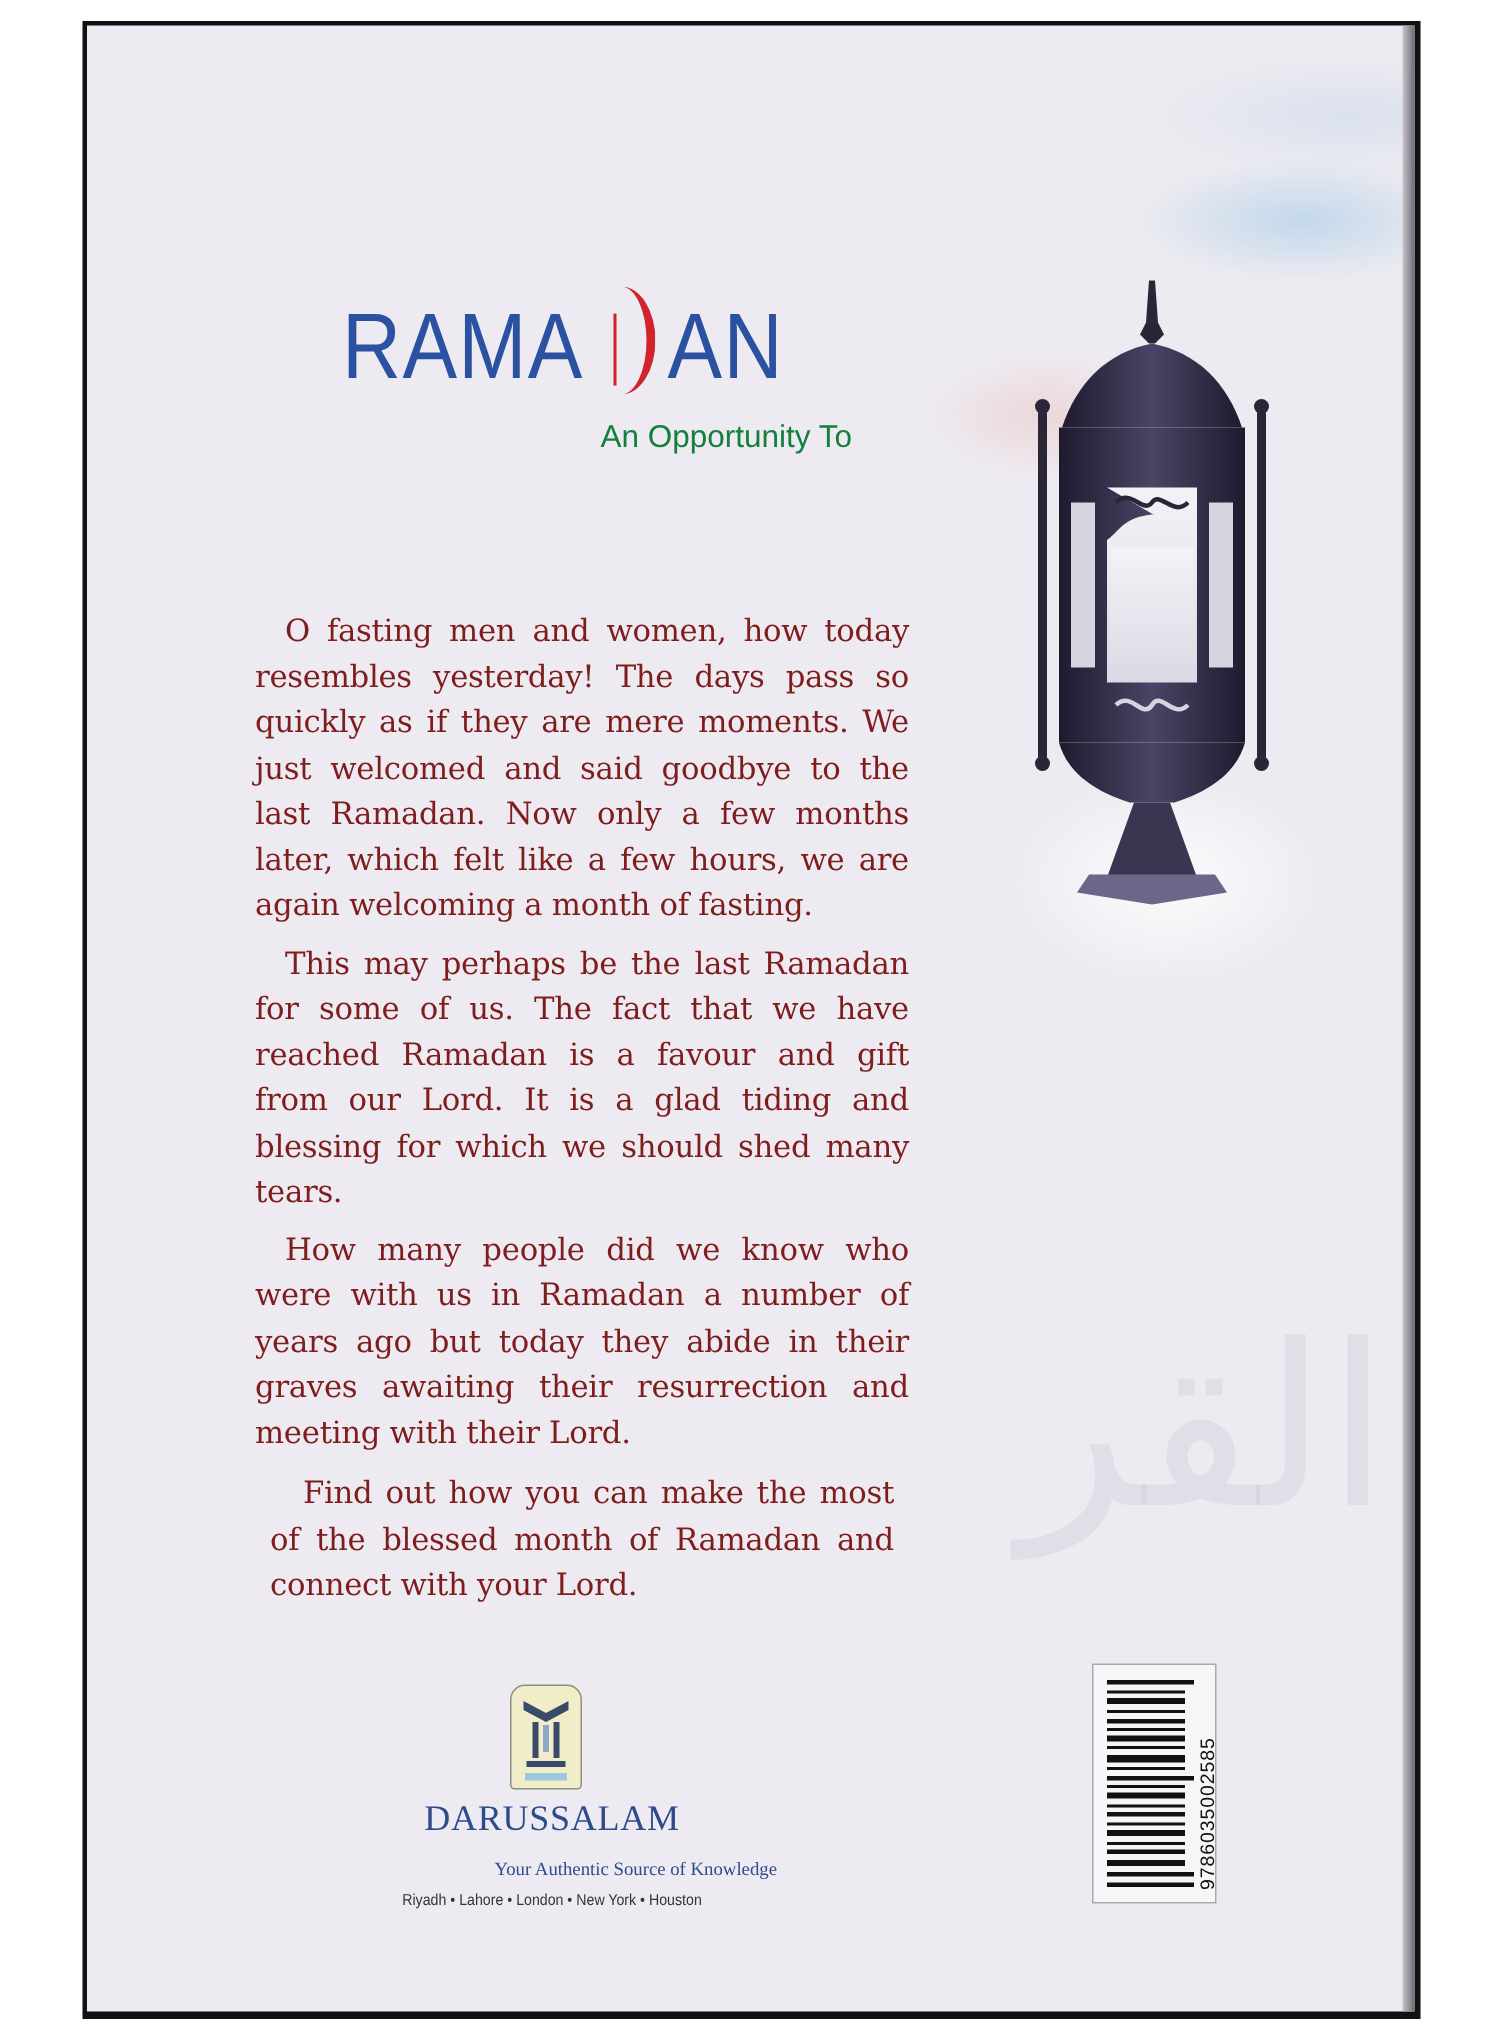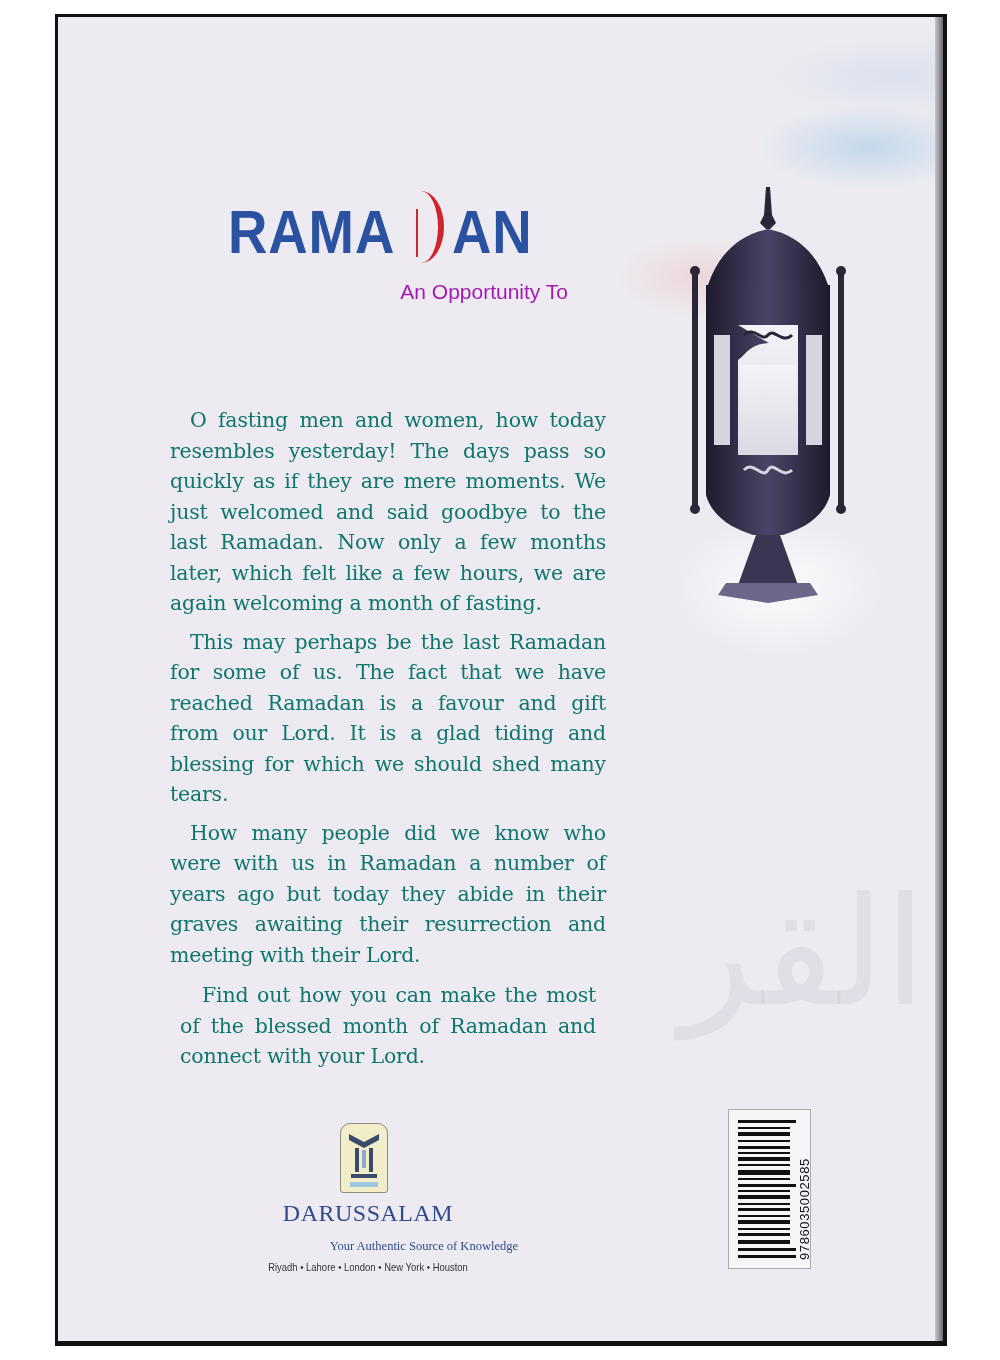--- a/index.html
+++ b/index.html
@@ -30,45 +30,45 @@
   }
   .watermark {
     position:absolute; left:610px; top:860px; width:270px; height:230px;
     color:rgba(200,198,210,0.35); font-size:150px; line-height:1; text-align:center;
     font-family:"DejaVu Sans", sans-serif;
   }
 
   
   .title {
     position:absolute; left:170px; top:178px; height:72px;
-    font-family:"Liberation Sans", sans-serif; font-weight:bold; font-size:62px; color:#2b52a0;
+    font-family:"Liberation Sans", sans-serif; font-weight:normal; font-size:62px; color:#2b52a0;
     letter-spacing:1px; white-space:nowrap; display:flex; align-items:flex-end;
   }
   .title .part { display:inline-block; transform:scaleX(0.88); transform-origin:left; }
   .crescent-d {
     position:relative; display:inline-block; width:50px; height:72px; margin-left:-14px; margin-right:-2px;
   }
   .crescent-d .bar { position:absolute; left:12px; top:14px; width:2px; height:48px; background:#d0232b; }
   .crescent-d .arc {
     position:absolute; left:-6px; top:-4px; width:46px; height:72px; border-radius:50%;
     border-right:6px solid #d0232b; box-sizing:border-box;
   }
   .subtitle {
     position:absolute; left:240px; top:262px; width:270px; text-align:right;
-    font-family:"Liberation Sans", sans-serif; font-size:21px; line-height:26px; color:#a21caf;
+    font-family:"Liberation Sans", sans-serif; font-size:21px; line-height:26px; color:#15803d;
   }
   .title-lord {
     position:absolute; left:320px; top:318px; width:190px; text-align:right;
     font-family:"Liberation Sans", sans-serif; font-weight:bold; font-size:56px; line-height:58px; color:#d42027;
   }
 
   
   .body-text {
     position:absolute; left:112px; top:388px; width:436px;
-    font-family:"DejaVu Serif", serif; font-size:20.5px; line-height:30.5px; color:#0f766e;
+    font-family:"DejaVu Serif", serif; font-size:20.5px; line-height:30.5px; color:#7f1d1d;
   }
   .body-text p { margin:0 0 8px 0; text-align:justify; text-indent:20px; letter-spacing:-0.2px; }
   .body-text p.closing { padding-left:10px; padding-right:10px; text-indent:22px; margin-top:10px; }
 
   
   .lantern { position:absolute; left:600px; top:168px; width:220px; height:420px; }
 
   
   .pub-logo {
     position:absolute; left:282px; top:1106px; width:48px; height:70px;

